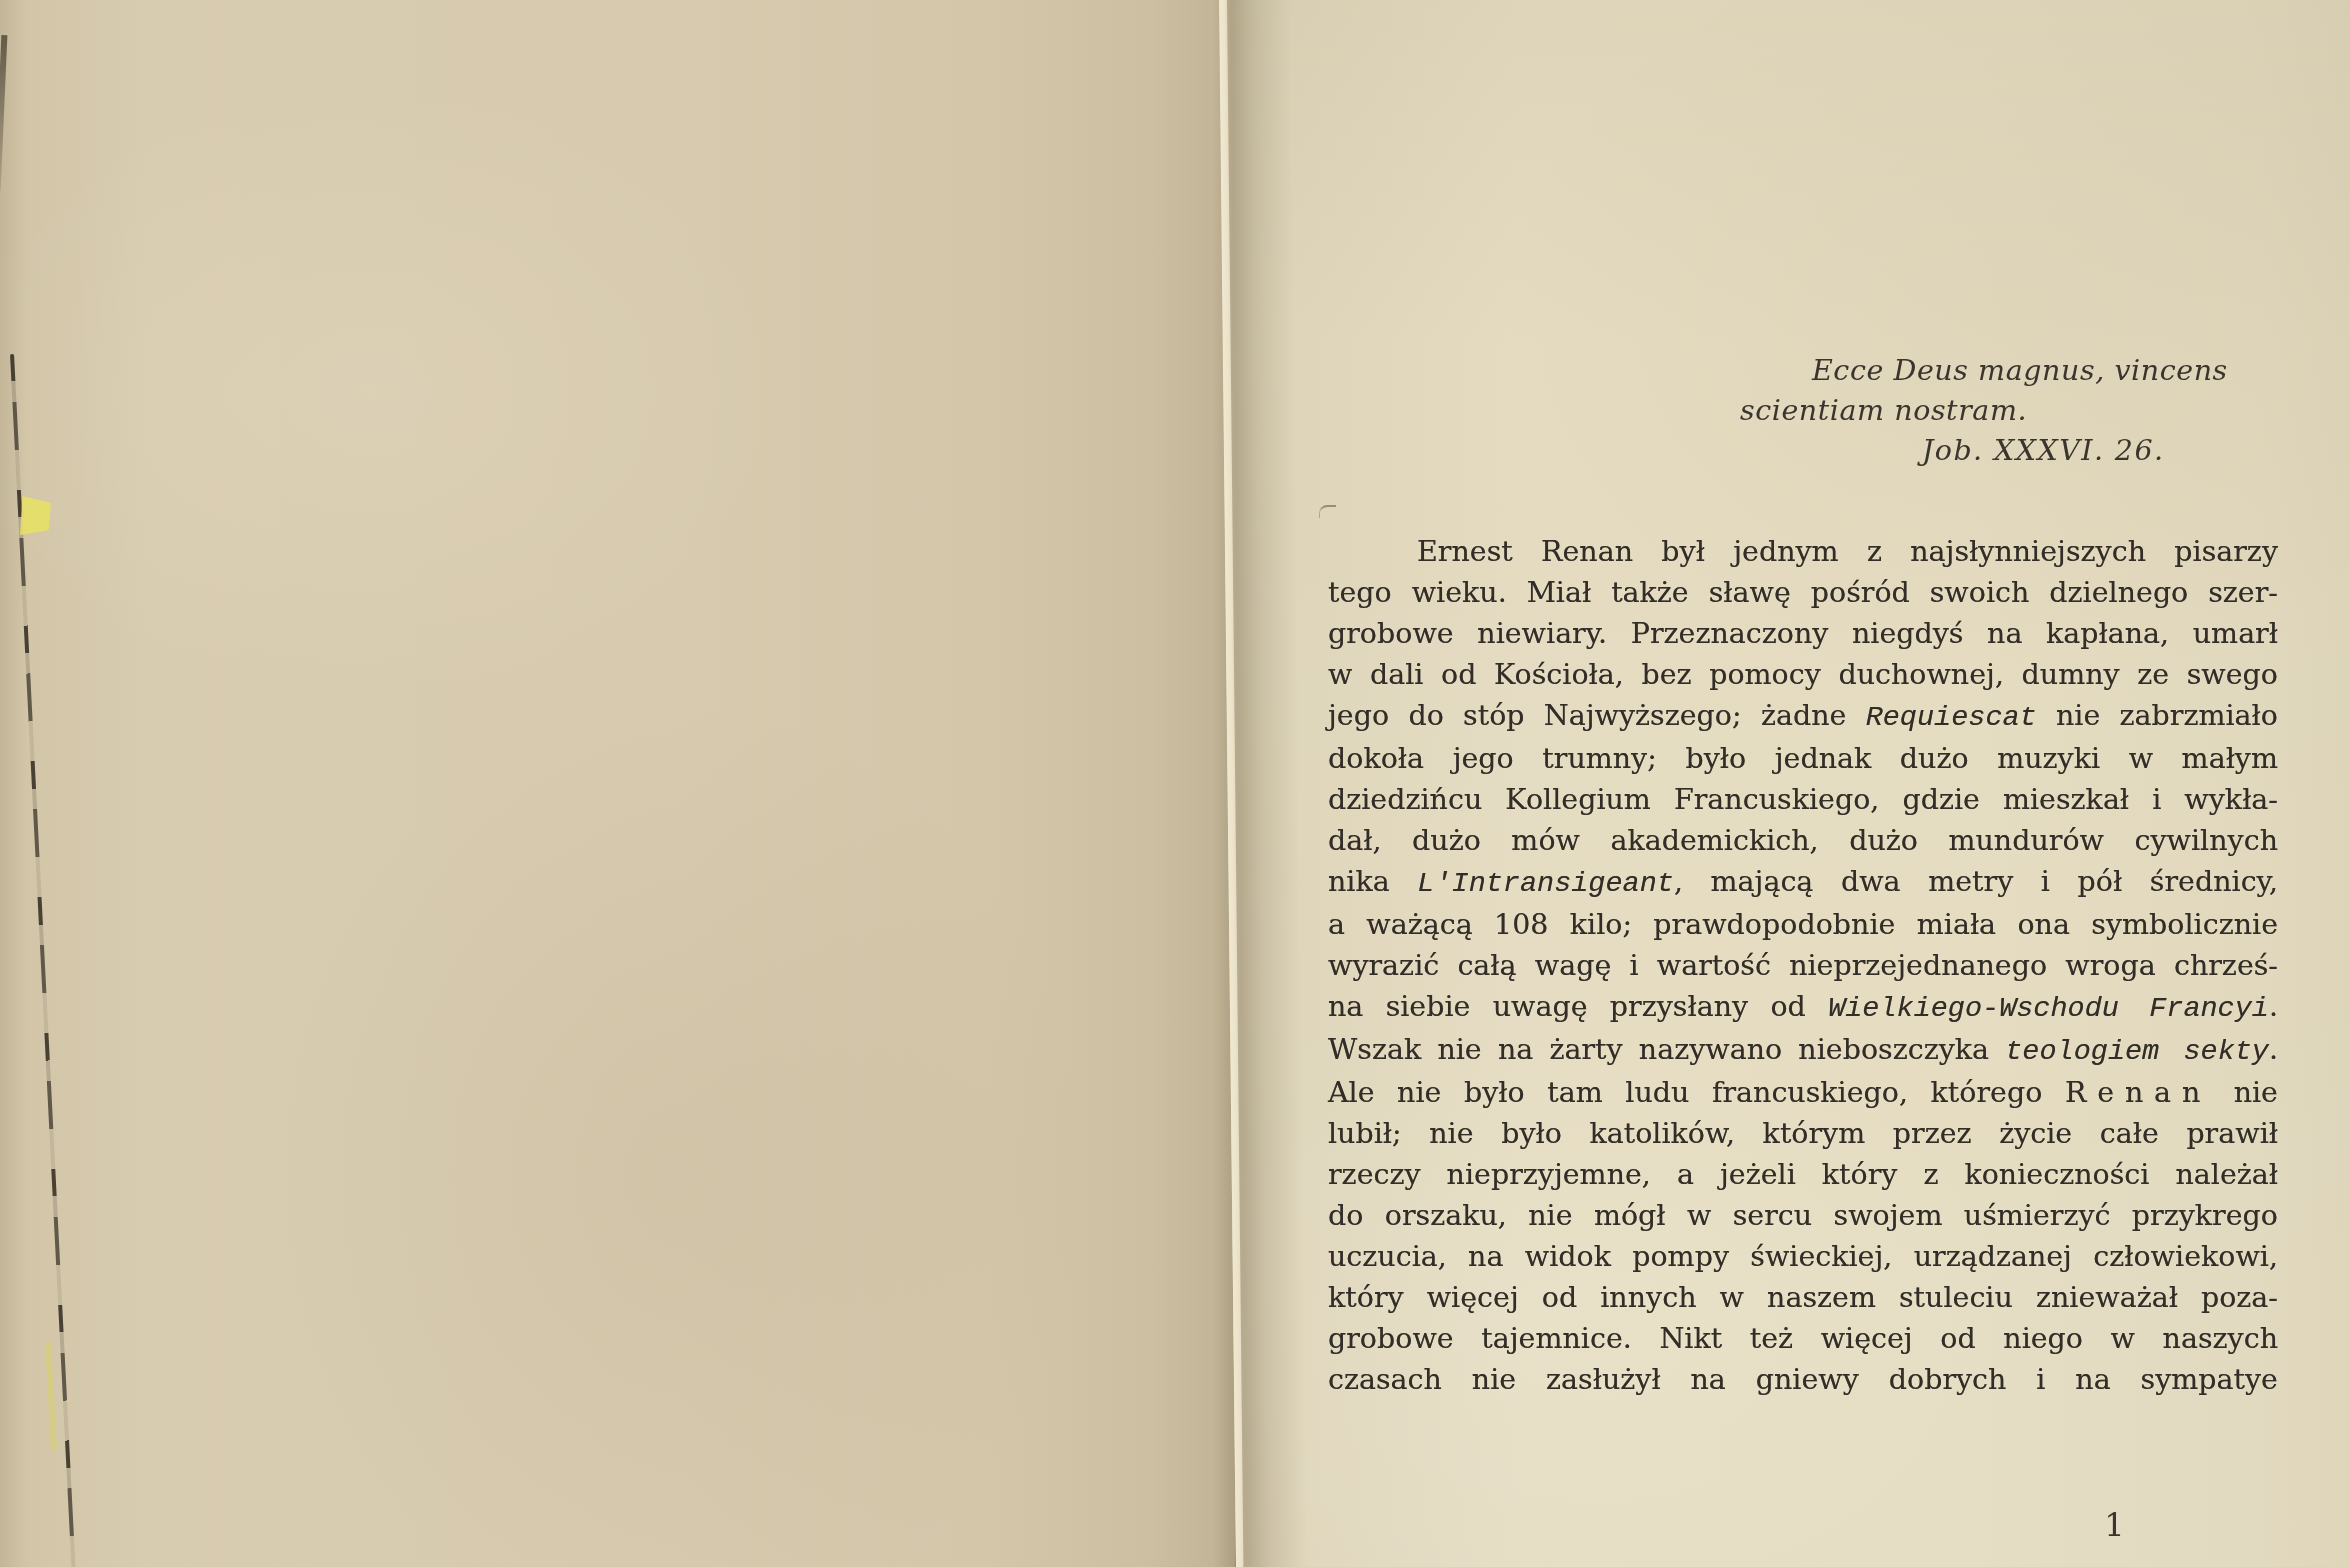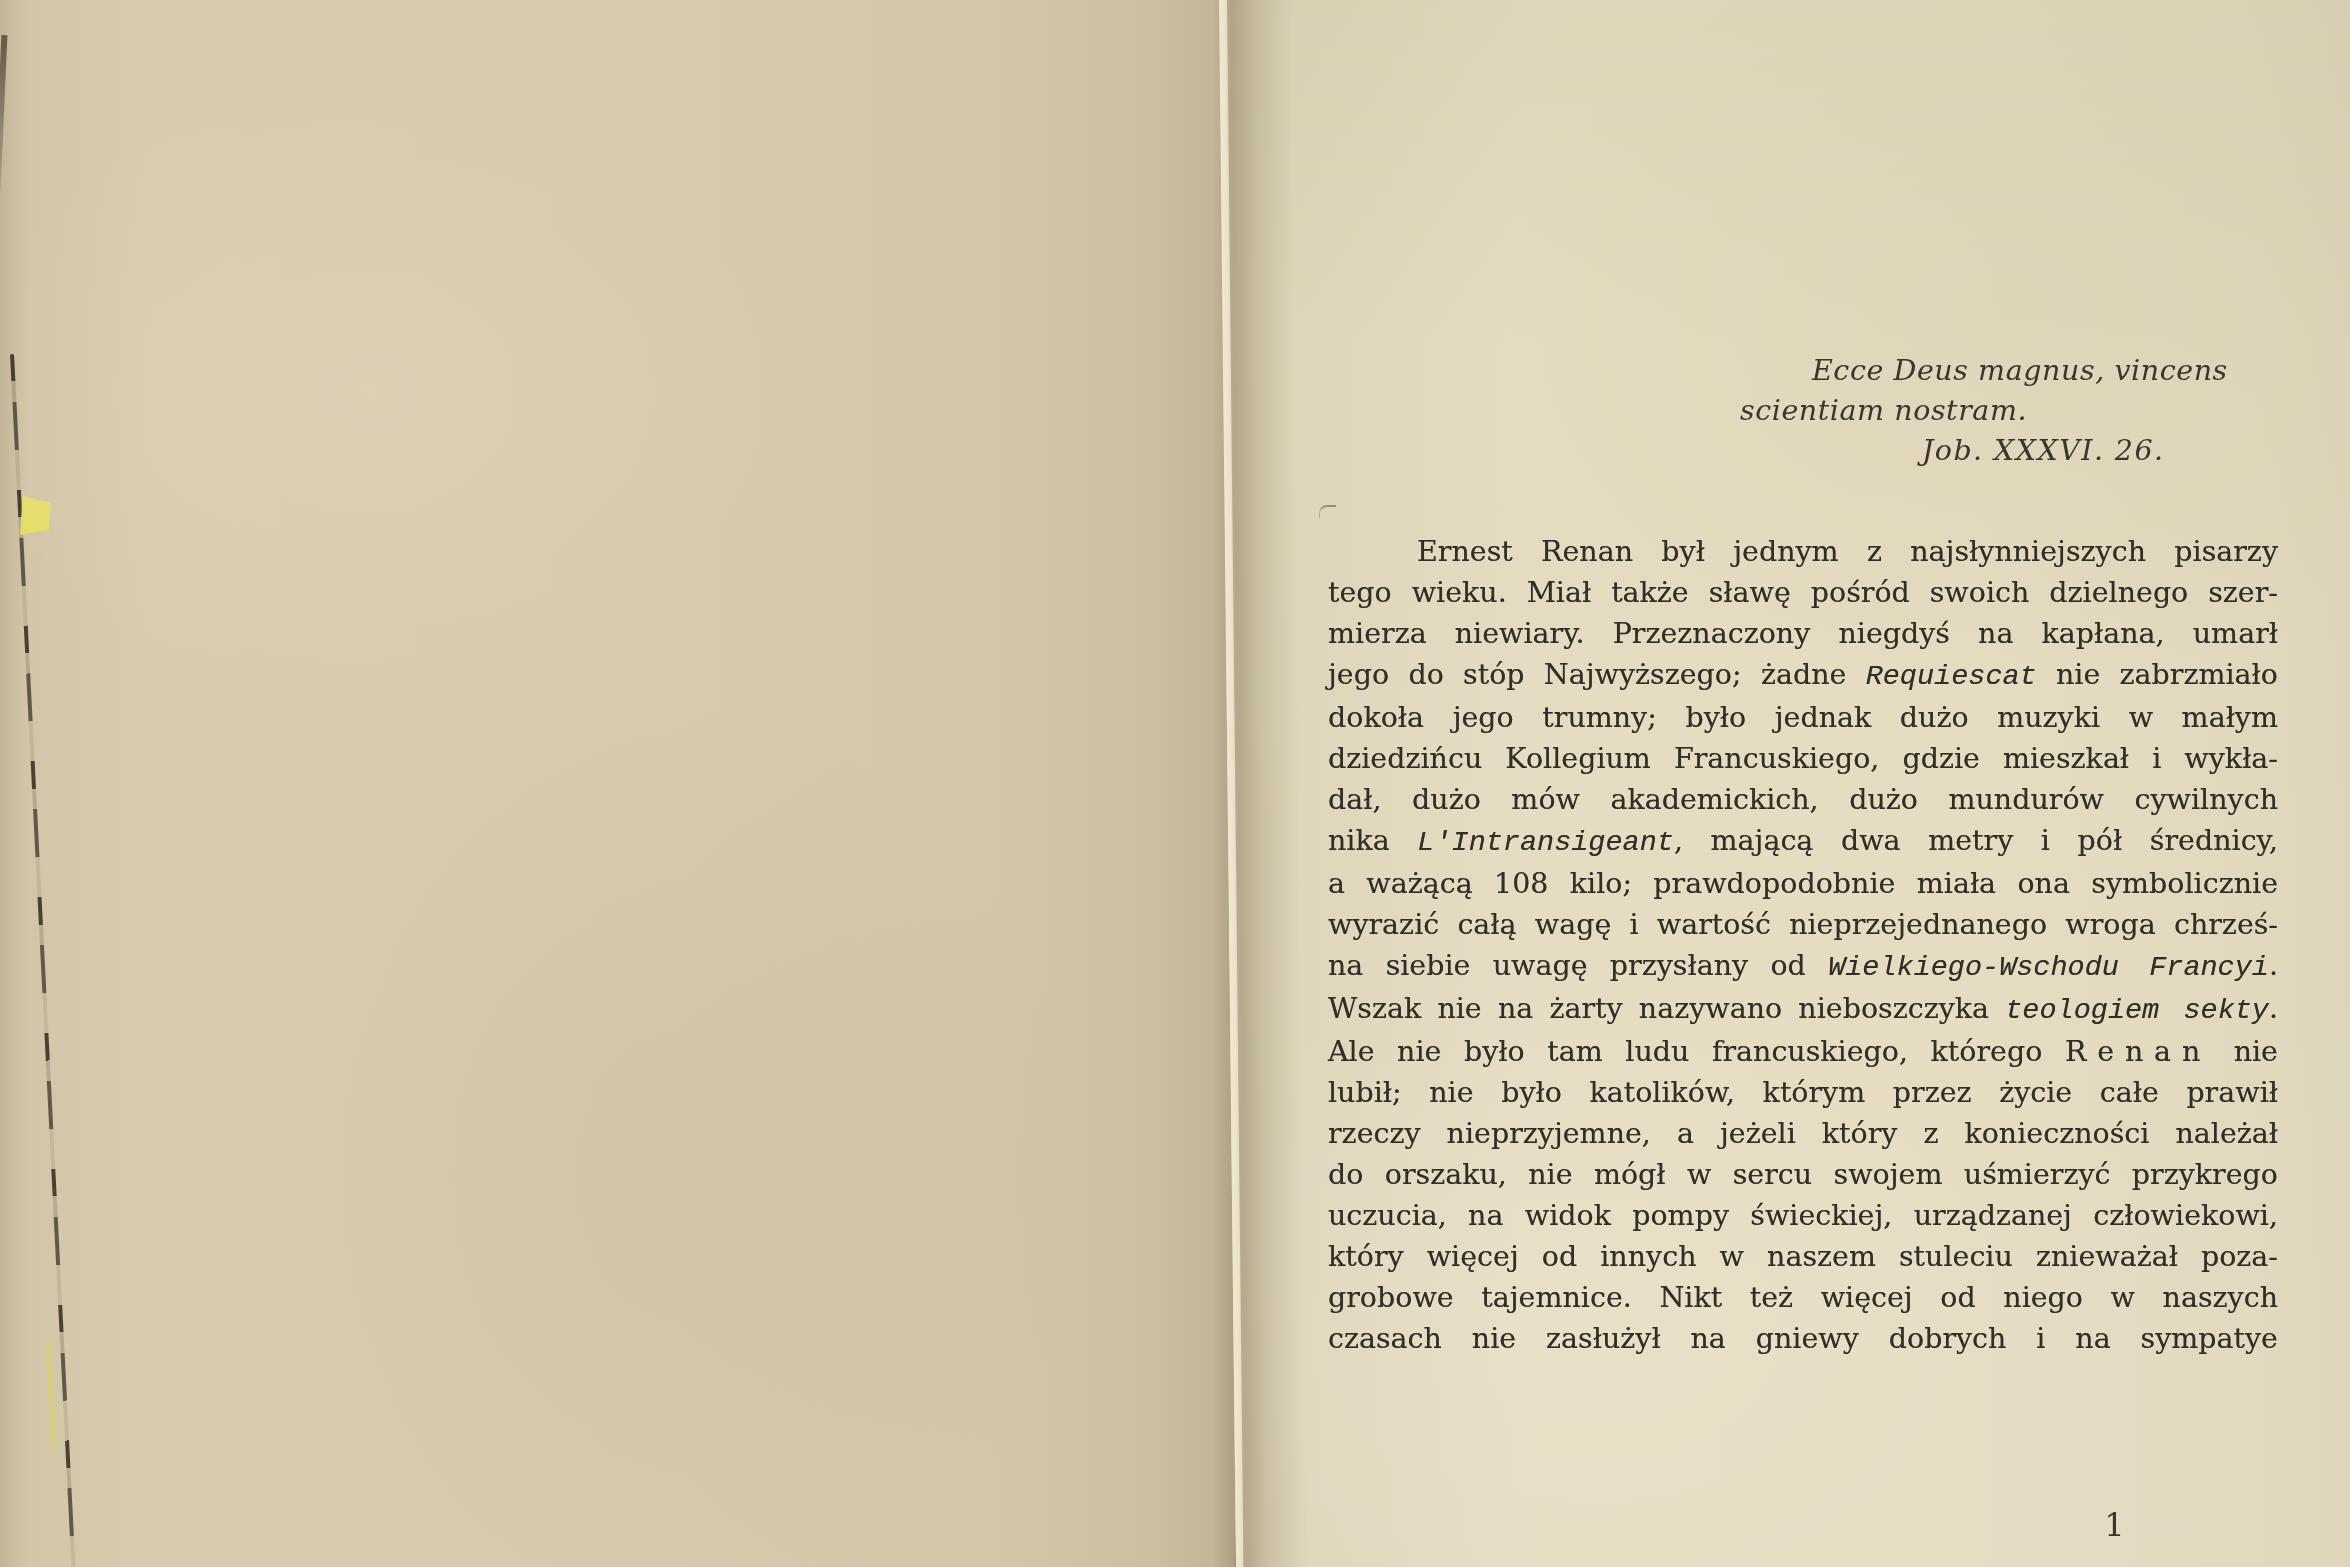--- a/index.html
+++ b/index.html
@@ -145,21 +145,22 @@
     <div class="ep-line-1">Ecce Deus magnus, vincens</div>
     <div class="ep-line-2">scientiam nostram.</div>
     <div class="ep-line-3">Job. XXXVI. 26.</div>
   </div>
 
   <div class="stray-ink-mark"></div>
 
   <div class="body-text printed">
       <div class="bline indent"><span>Ernest Renan był jednym z najsłynniejszych pisarzy</span></div>
       <div class="bline"><span>tego wieku. Miał także sławę pośród swoich dzielnego szer-</span></div>
-      <div class="bline"><span>mierza niewiary. Przeznaczony niegdyś na kapłana, umarł</span></div>
+      <div class="bline"><span>grobowe niewiary. Przeznaczony niegdyś na kapłana, umarł</span></div>
+      <div class="bline"><span>w dali od Kościoła, bez pomocy duchownej, dumny ze swego</span></div>
       <div class="bline"><span>jego do stóp Najwyższego; żadne </span><span class="it">Requiescat</span><span> nie zabrzmiało</span></div>
       <div class="bline"><span>dokoła jego trumny; było jednak dużo muzyki w małym</span></div>
       <div class="bline"><span>dziedzińcu Kollegium Francuskiego, gdzie mieszkał i wykła-</span></div>
       <div class="bline"><span>dał, dużo mów akademickich, dużo mundurów cywilnych</span></div>
       <div class="bline"><span>nika </span><span class="it">L'Intransigeant</span><span>, mającą dwa metry i pół średnicy,</span></div>
       <div class="bline"><span>a ważącą 108 kilo; prawdopodobnie miała ona symbolicznie</span></div>
       <div class="bline"><span>wyrazić całą wagę i wartość nieprzejednanego wroga chrześ-</span></div>
       <div class="bline"><span>na siebie uwagę przysłany od </span><span class="it">Wielkiego-Wschodu Francyi</span><span>.</span></div>
       <div class="bline"><span>Wszak nie na żarty nazywano nieboszczyka </span><span class="it">teologiem sekty</span><span>.</span></div>
       <div class="bline"><span>Ale nie było tam ludu francuskiego, którego </span><span class="spaced">Renan</span><span> nie</span></div>

